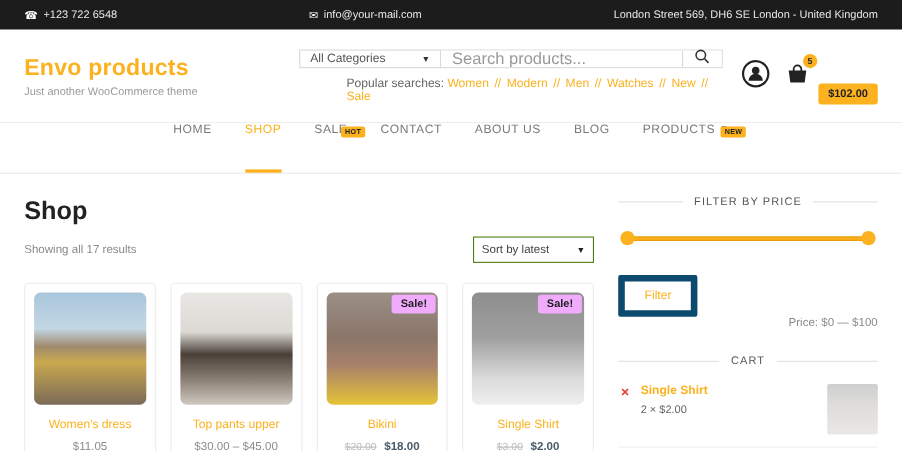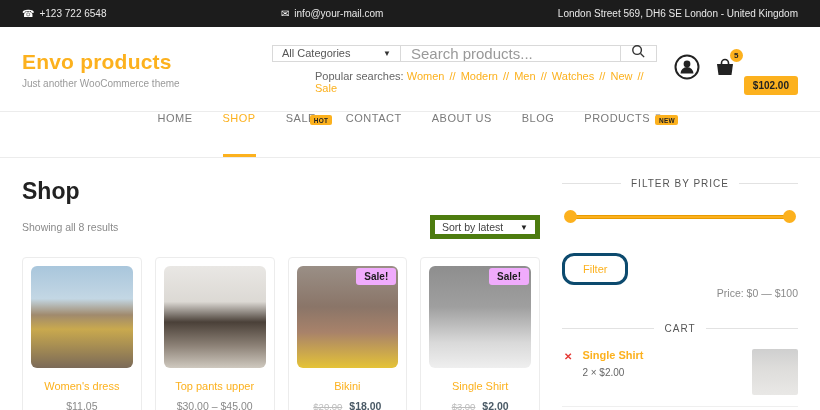--- a/index.html
+++ b/index.html
@@ -40,21 +40,21 @@
   .nav-item.active { color:#fcb11e; border-bottom:3px solid #fcb11e; }
   .nav-badge { position:absolute; top:3px; right:-16px; background:#fcb11e; color:#222; font-size:6.5px; font-weight:bold; padding:1.5px 3.5px; border-radius:2px; letter-spacing:0.3px; }
   .nav-item .chev { font-size:8px; margin-left:4px; color:#7a7a7a; }
 
   
   .content { display:flex; padding:20px 22px 0 22px; gap:22px; }
   .main-col { width:518px; }
   .page-title { font-size:23px; font-weight:bold; color:#222; }
   .results-row { display:flex; align-items:center; justify-content:space-between; margin-top:10px; }
   .results-text { font-size:10.5px; color:#8a8a8a; }
-  .sort-select { width:110px; height:24px; border:5px solid #4d7c0f; background:#fff; display:flex; align-items:center; justify-content:space-between; padding:0 7px; font-size:10.5px; color:#444; cursor:pointer; }
+  .sort-select { width:110px; height:24px; border:1px solid #4d7c0f; background:#fff; display:flex; align-items:center; justify-content:space-between; padding:0 7px; font-size:10.5px; color:#444; cursor:pointer; }
   .sort-select .arrow { font-size:8px; color:#222; }
   .products { display:grid; grid-template-columns:repeat(4,1fr); gap:13px; margin-top:18px; }
   .card { background:#fff; border:1px solid #ececec; border-radius:4px; padding:8px 8px 14px 8px; text-align:center; position:relative; cursor:pointer; }
   .thumb { width:100%; height:102px; border-radius:6px; }
   .thumb-1 { background:linear-gradient(180deg,#a9c6dc 0%,#c3d7e4 32%,#a08a6d 48%,#c9a94e 62%,#7b6a58 100%); }
   .thumb-2 { background:linear-gradient(180deg,#e9e7e4 0%,#dcd9d4 35%,#4a4038 55%,#8c8176 78%,#cfc9bf 100%); }
   .thumb-3 { background:linear-gradient(180deg,#9a8f86 0%,#8a7568 40%,#a8826a 65%,#e5c337 100%); }
   .thumb-4 { background:linear-gradient(180deg,#8e8e8e 0%,#9f9f9f 40%,#d9d9d9 75%,#efefef 100%); }
   .sale-badge { position:absolute; top:10px; right:10px; background:#f0abfc; color:#1d1d1d; font-size:10px; font-weight:bold; padding:3px 8px; border-radius:3px; }
   .prod-name { margin-top:12px; font-size:11px; color:#fcb11e; }
@@ -65,21 +65,21 @@
   
   .sidebar { flex:1; }
   .widget-title { display:flex; align-items:center; gap:10px; font-size:10px; color:#555; letter-spacing:1px;text-align:center; }
   .widget-title::before, .widget-title::after { content:""; flex:1; height:1px; background:#e2e2e2; }
   .slider { position:relative; margin:22px 6px 0 6px; height:12px; }
   .slider-track { position:absolute; top:4px; left:0; right:0; height:4px; background:#fcb11e; border-top:1px solid #e89c00; border-bottom:1px solid #e89c00; }
   .slider-handle { position:absolute; top:-1px; width:13px; height:13px; background:#fcb11e; border-radius:50%; cursor:pointer; }
   .slider-handle.left { left:-4px; }
   .slider-handle.right { right:-4px; }
   .filter-row { display:flex; align-items:center; justify-content:space-between; margin-top:16px; }
-  .filter-btn { background:#fff; border:3px solid #0c4a6e; color:#fcb11e; font-size:11px; padding:7px 18px; border-radius:12px; cursor:pointer; font-family:"Liberation Sans", sans-serif; }
+  .filter-btn { background:#fff; border:6px solid #0c4a6e; color:#fcb11e; font-size:11px; padding:7px 18px; border-radius:2px; cursor:pointer; font-family:"Liberation Sans", sans-serif; }
   .price-range { font-size:10.5px; color:#8a8a8a;margin-top:48px; }
   .cart-widget { margin-top:24px; }
   .cart-list { margin-top:4px; }
   .cart-item { display:flex; align-items:flex-start; padding:11px 0; border-bottom:1px solid #efefef; }
   .cart-item:last-child { border-bottom:none; }
   .remove-x { color:#e53935; font-size:10px; font-weight:bold; margin:2px 10px 0 2px; cursor:pointer; }
   .cart-info { flex:1; }
   .cart-name { font-size:11px; font-weight:bold; color:#fcb11e; cursor:pointer; }
   .cart-qty { font-size:10px; color:#666; margin-top:6px; }
   .cart-thumb { width:46px; height:46px; border-radius:2px; }
@@ -181,21 +181,21 @@
       <span class="chev">▼</span>
       <span class="nav-badge">NEW</span>
     </div>
   </div>
 
   <div class="content">
 
     <div class="main-col">
       <div class="page-title">Shop</div>
       <div class="results-row">
-        <span class="results-text">Showing all 8 results</span>
+        <span class="results-text">Showing all 17 results</span>
         <div class="sort-select">
           <span>Sort by latest</span>
           <span class="arrow">▼</span>
         </div>
       </div>
 
       <div class="products">
         <div class="card">
           <div class="thumb thumb-1"></div>
           <div class="prod-name">Women's dress</div>

